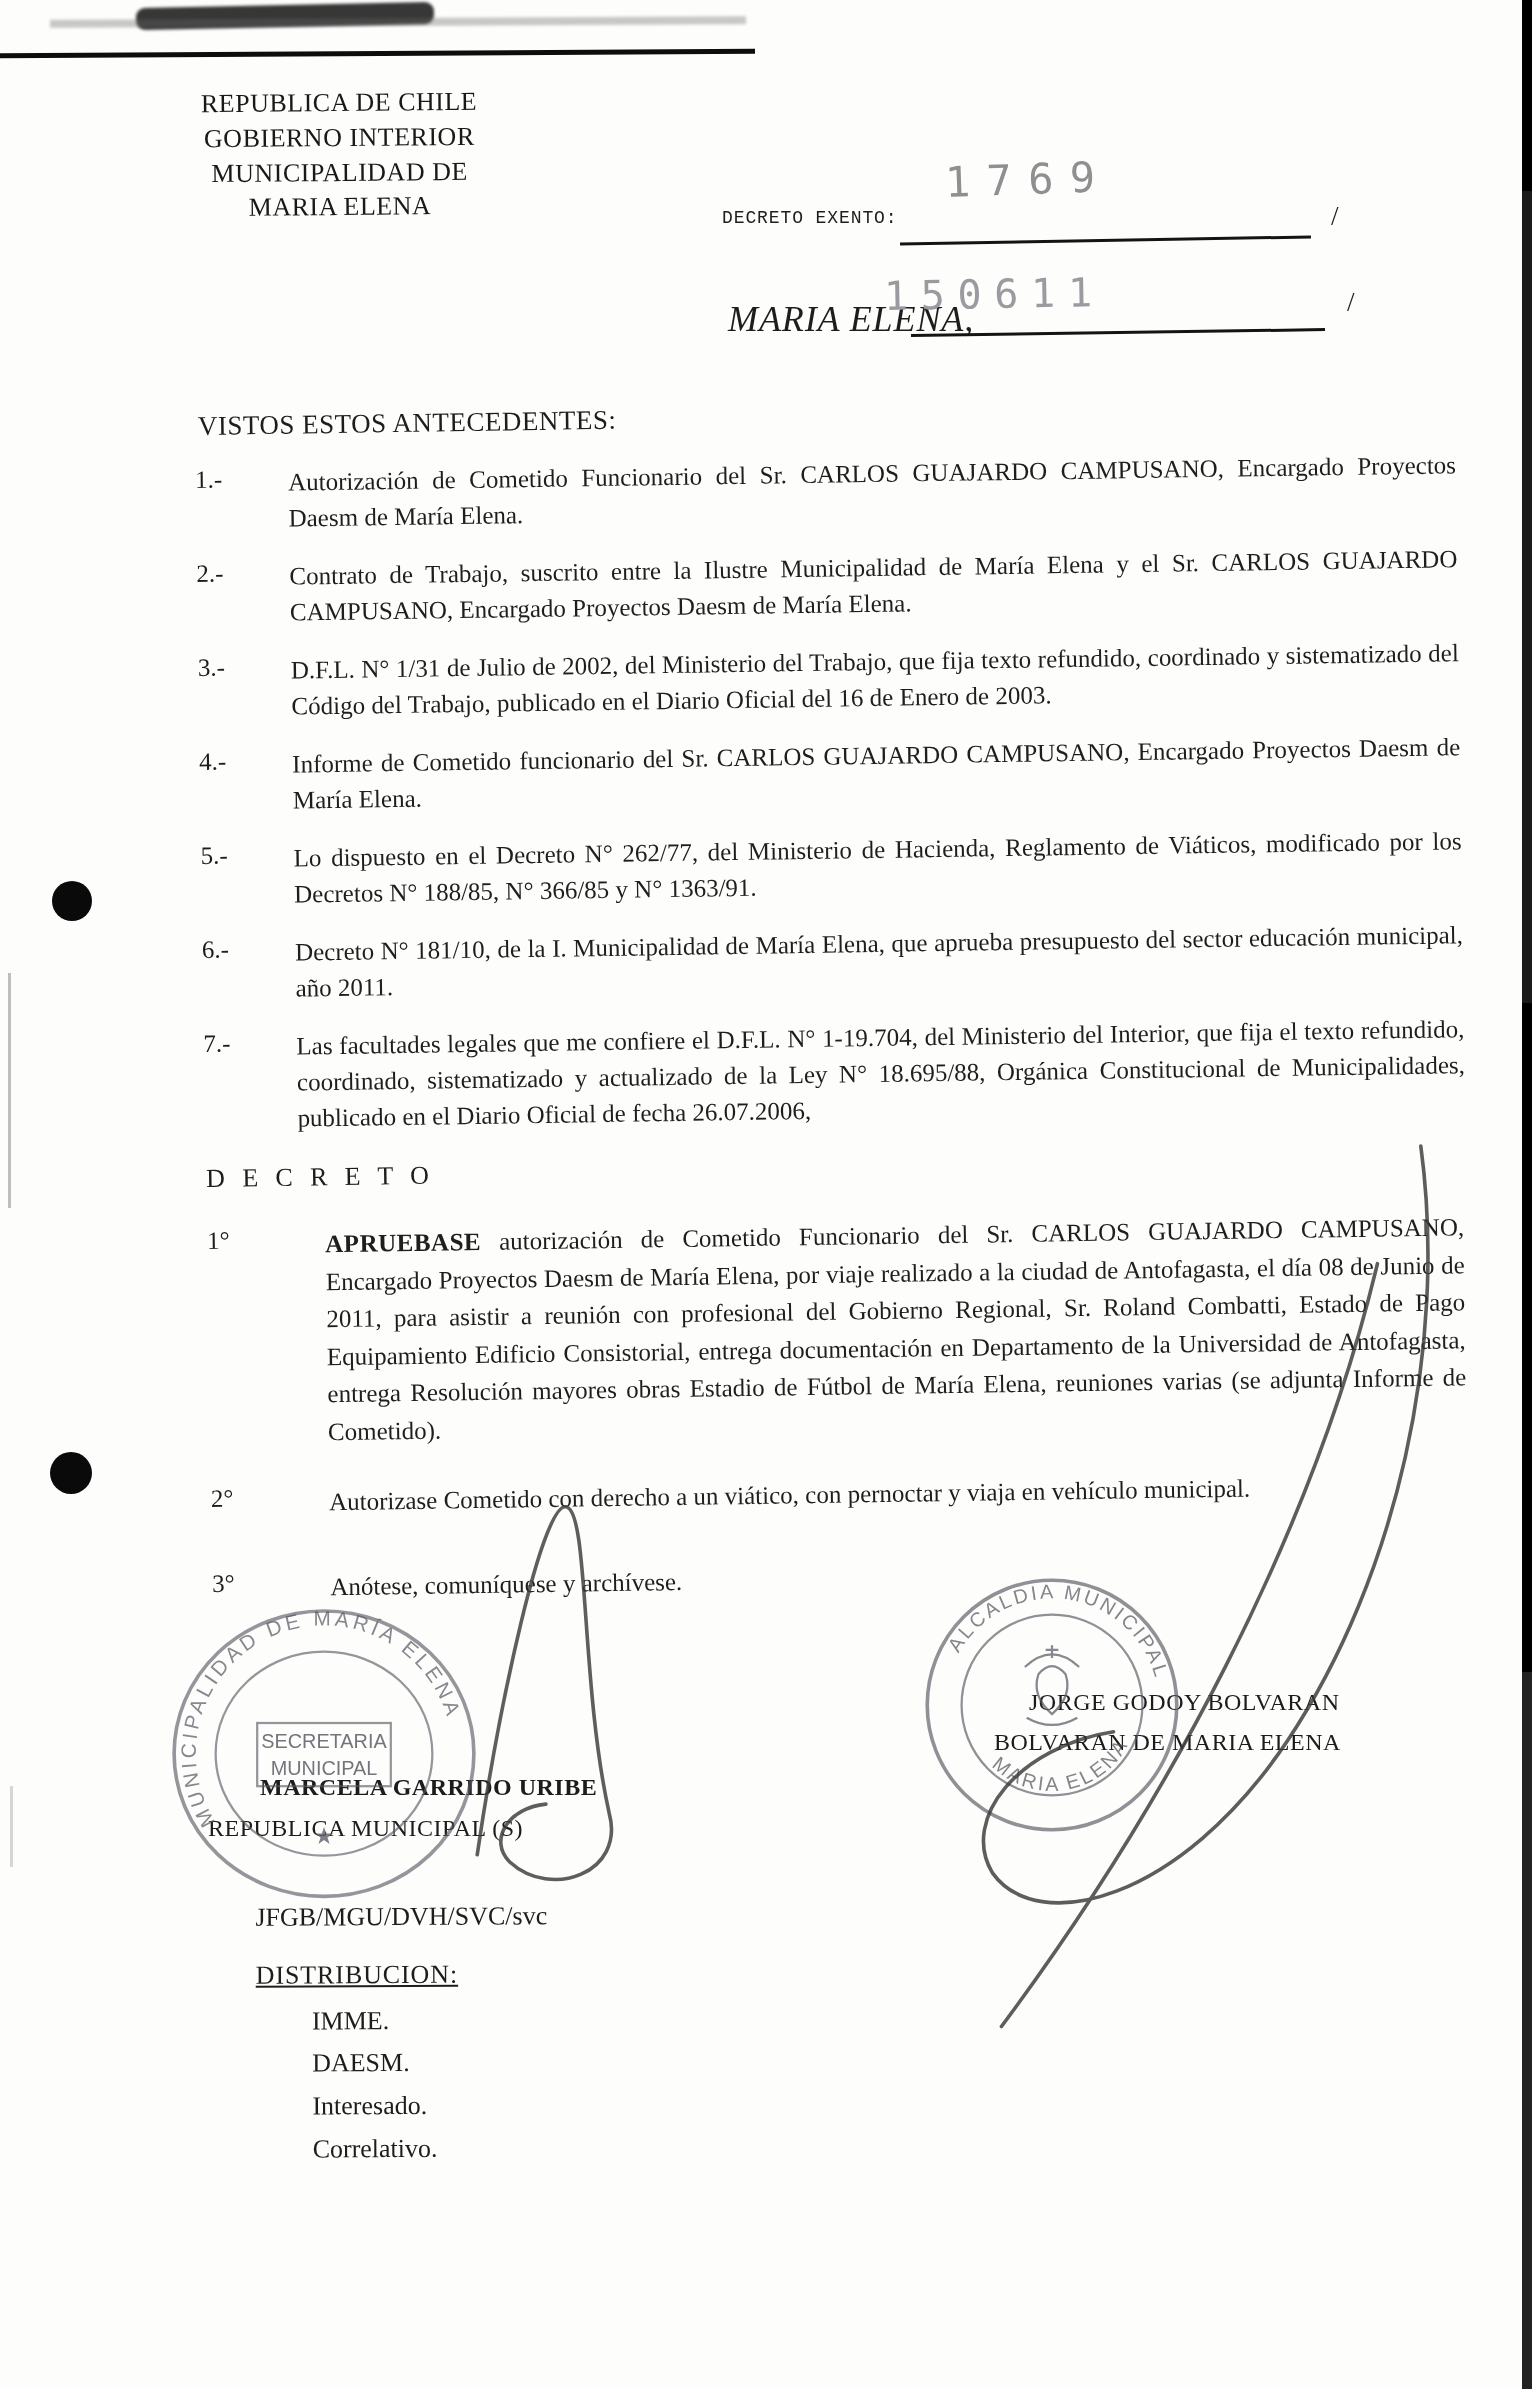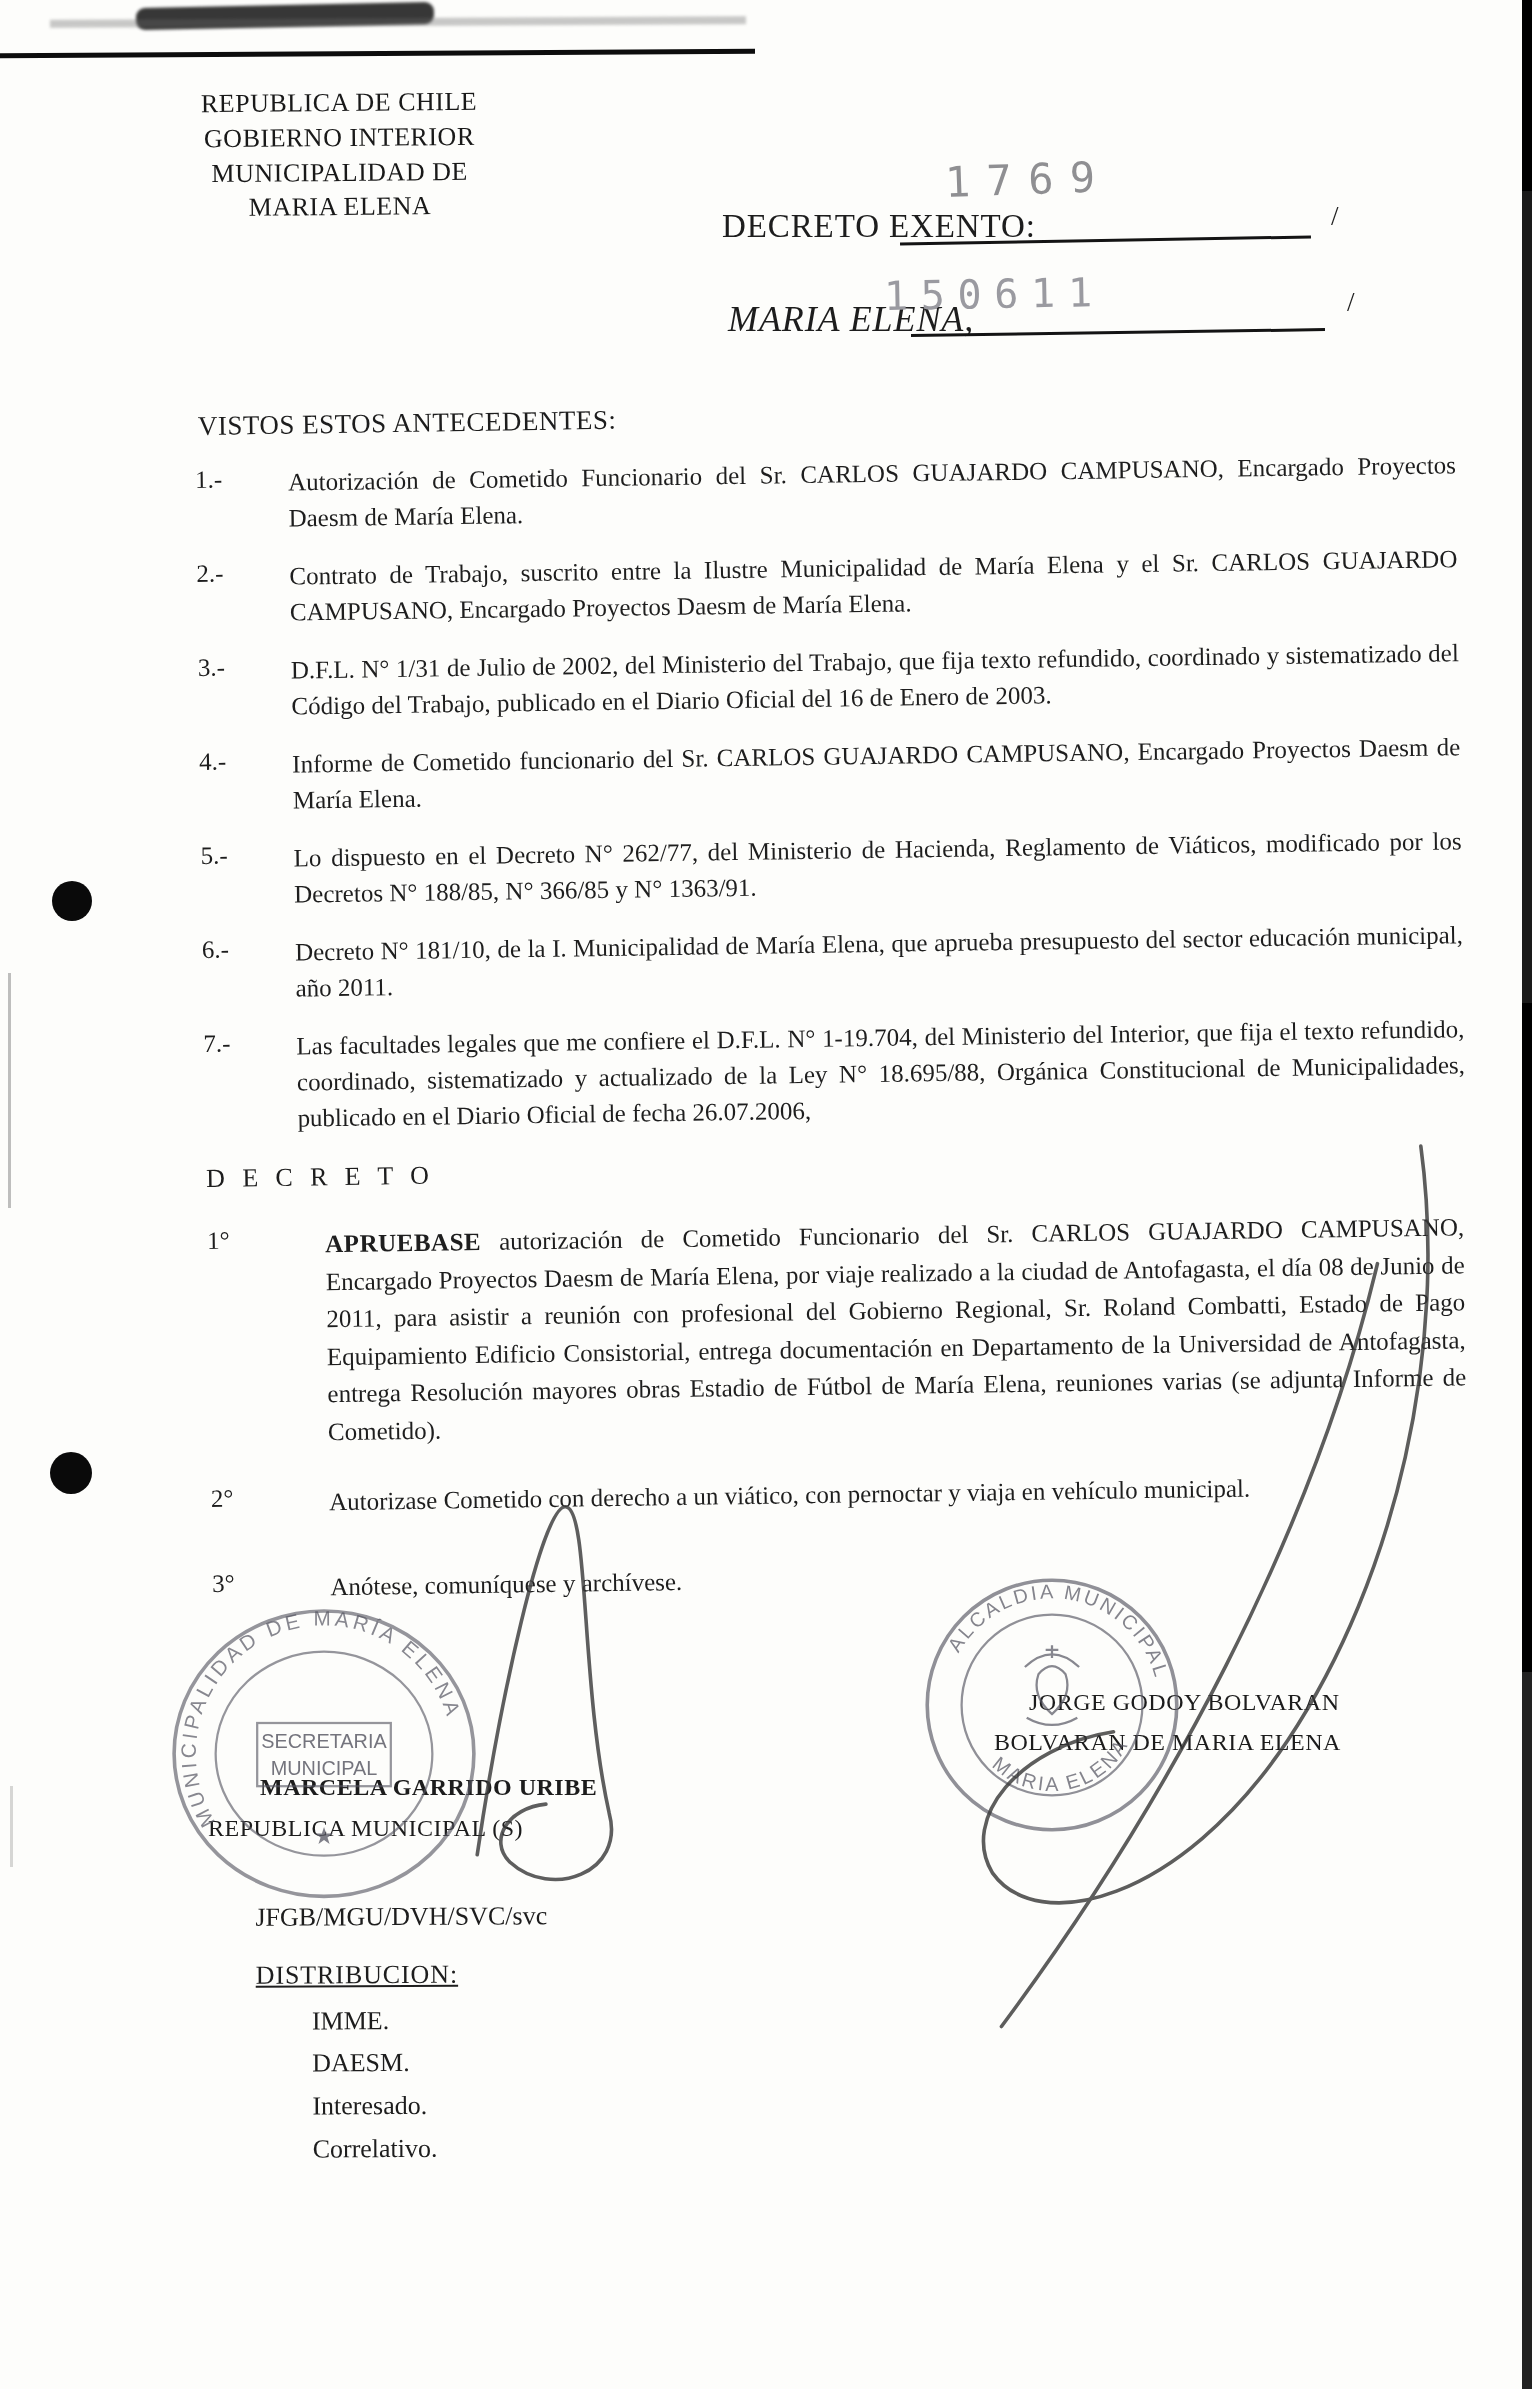--- a/index.html
+++ b/index.html
@@ -25,21 +25,21 @@
     background:#8a8a8a; opacity:.55; }
   .left-dash2 { position:absolute; left:10px; top:1786px; width:2.7px; height:81px;
     background:#9a9a9a; opacity:.4; }
 
   
   .letterhead { position:absolute; left:172px; top:86px; width:335px;
     text-align:center; font-size:26px; line-height:1.34; letter-spacing:0.5px;
     transform:rotate(-.5deg); color:#191919; }
 
   
-  .decree-label { position:absolute; left:722px; top:208px; font-size:33px; letter-spacing:0.9px; }
+  .decree-label { position:absolute; left:722px; top:208px; font-size:18px; letter-spacing:0.9px;font-family:Liberation Mono, monospace; }
   .decree-underline { position:absolute; left:900px; top:239px; width:411px; height:2.7px;
     background:#141414; transform:rotate(-1deg); }
   .decree-number { position:absolute; left:945px; top:155px;
     font-family:"DejaVu Sans Mono", monospace; font-size:42px; color:#8f8f92;
     letter-spacing:16.3px; transform:rotate(-2deg); }
   .decree-slash { position:absolute; left:1331px; top:201px; font-size:27px; }
 
   .fecha-label { position:absolute; left:728px; top:298px; font-size:36px; letter-spacing:0.9px;font-style:italic; }
   .fecha-underline { position:absolute; left:911px; top:331px; width:414px; height:2.7px;
     background:#141414; transform:rotate(-.8deg); }

